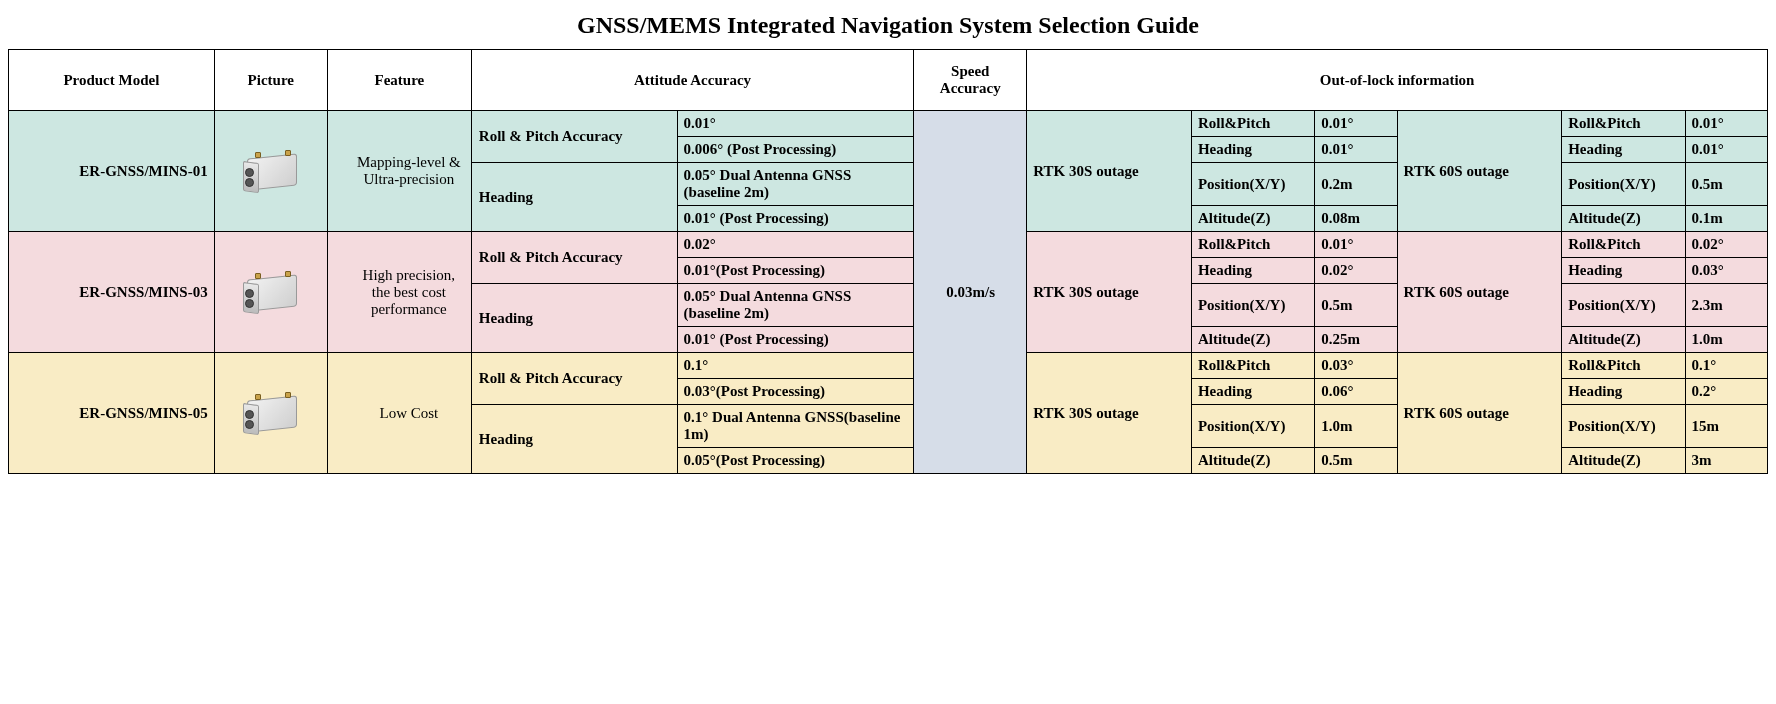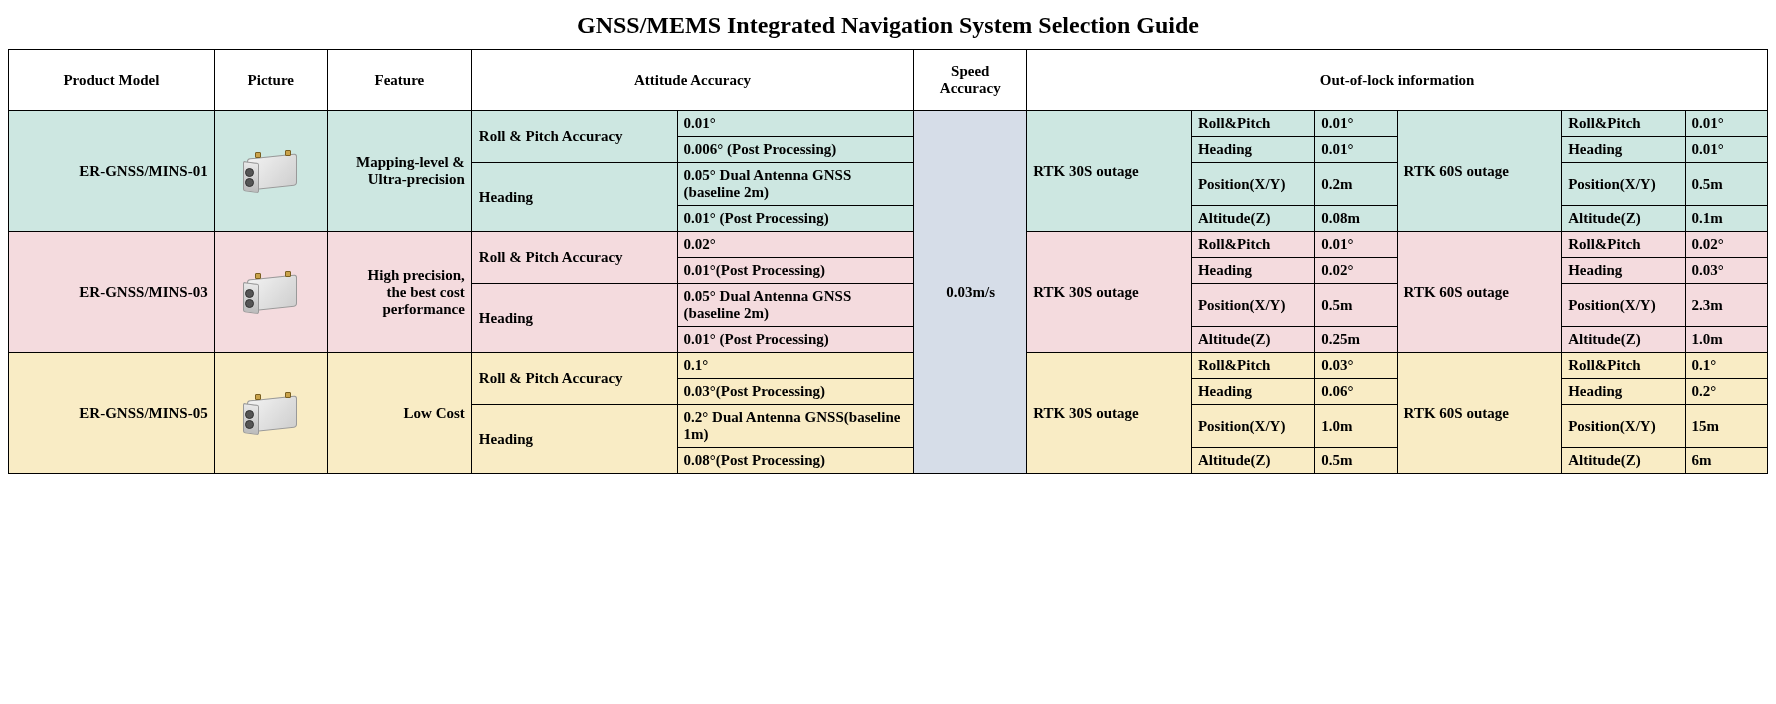--- a/index.html
+++ b/index.html
@@ -39,21 +39,21 @@
     vertical-align: middle;
     word-wrap: break-word;
   }
   th {
     font-weight: bold;
     text-align: center;
     height: 52px;
     background: #fff;
   }
   td.model-cell   { font-weight: bold; text-align: right; padding-left: 32px; }
-  td.feature-cell { font-weight: bold; text-align: right; padding-left: 25px; }
+  td.feature-cell { font-weight: normal; text-align: center; padding-left: 25px; }
   td.attlbl-cell  { font-weight: bold; text-align: left; padding-left: 7px; }
   td.attval-cell  { font-weight: bold; text-align: left; }
   td.speed-cell   { font-weight: bold; text-align: center; background: #d6dde8; padding-left: 7px; }
   td.rtklbl-cell  { font-weight: bold; text-align: left; }
   td.park-cell    { font-weight: bold; text-align: left; }
   td.parv-cell    { font-weight: bold; text-align: left; }
   td.pic-cell     { text-align: center; }
   .row-teal  td:not(.speed-cell) { background: #cde7e1; }
   .row-pink  td:not(.speed-cell) { background: #f4dbde; }
   .row-cream td:not(.speed-cell) { background: #f9ecc5; }
@@ -250,27 +250,27 @@
     </tr>
     <tr class="row-cream">
       <td class="attval-cell">0.03°(Post Processing)</td>
       <td class="park-cell">Heading</td>
       <td class="parv-cell">0.06°</td>
       <td class="park-cell">Heading</td>
       <td class="parv-cell">0.2°</td>
     </tr>
     <tr class="row-cream">
       <td class="attlbl-cell" rowspan="2">Heading</td>
-      <td class="attval-cell">0.2° Dual Antenna GNSS(baseline 1m)</td>
+      <td class="attval-cell">0.1° Dual Antenna GNSS(baseline 1m)</td>
       <td class="park-cell">Position(X/Y)</td>
       <td class="parv-cell">1.0m</td>
       <td class="park-cell">Position(X/Y)</td>
       <td class="parv-cell">15m</td>
     </tr>
     <tr class="row-cream">
-      <td class="attval-cell">0.08°(Post Processing)</td>
+      <td class="attval-cell">0.05°(Post Processing)</td>
       <td class="park-cell">Altitude(Z)</td>
       <td class="parv-cell">0.5m</td>
       <td class="park-cell">Altitude(Z)</td>
-      <td class="parv-cell">6m</td>
+      <td class="parv-cell">3m</td>
     </tr>
   </tbody>
 </table>
 
 </body></html>

